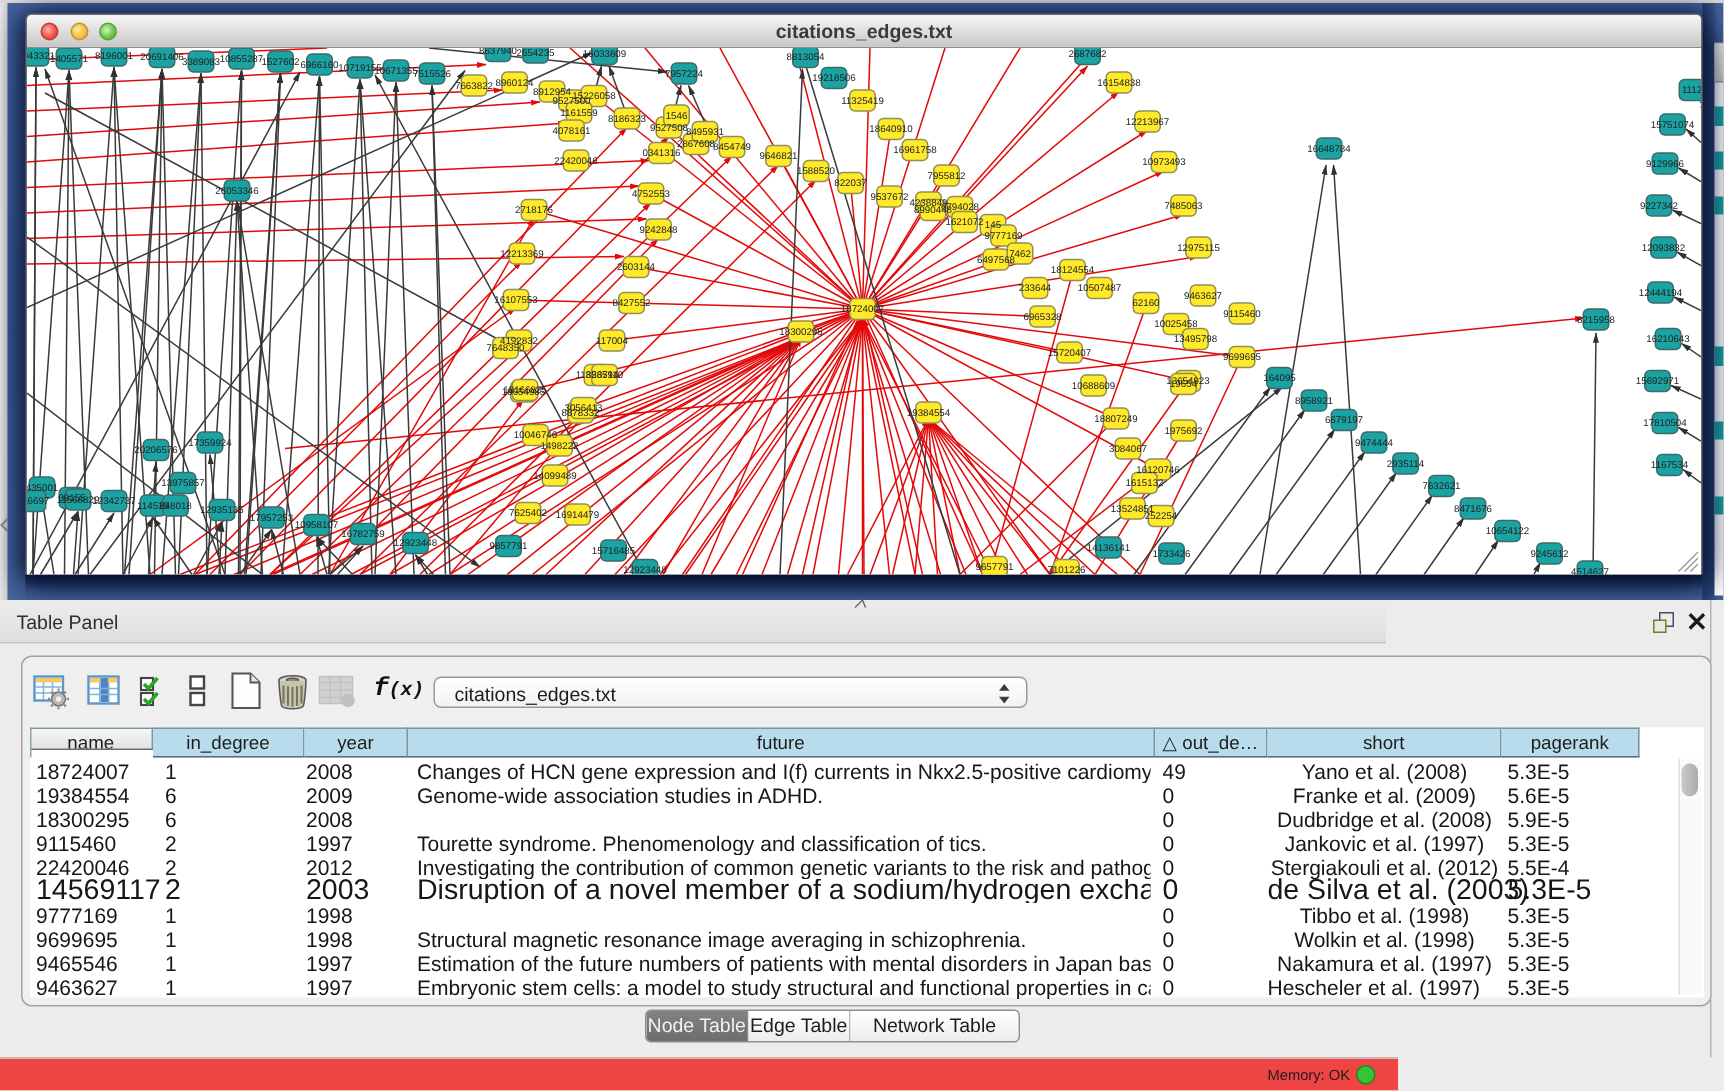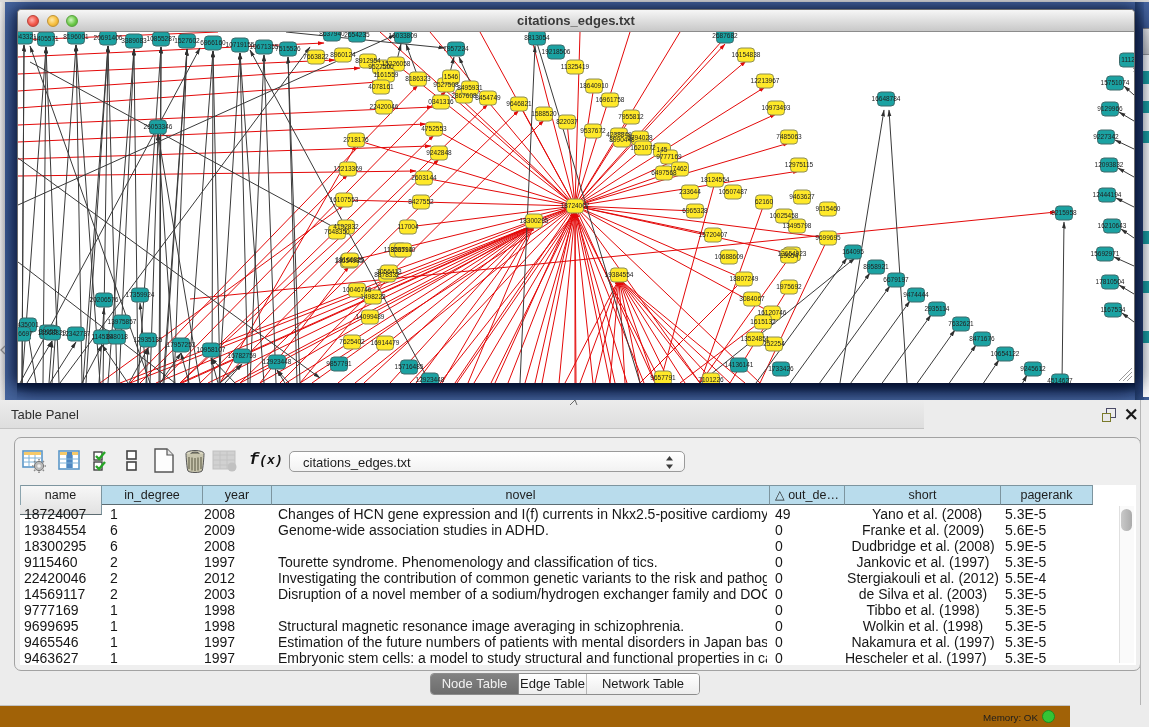--- a/index.html
+++ b/index.html
@@ -611,36 +611,36 @@
 <div class="abs" style="left:289px;top:451px;width:396px;height:21px;background:linear-gradient(#ffffff,#f2f2f2);border:1px solid #9a9a9a;border-radius:5px">
   <div style="position:absolute;left:13px;top:3px;font-size:13px;color:#1c1c1c">citations_edges.txt</div>
   <svg width="9" height="13" style="position:absolute;right:10px;top:4px">
     <path d="M4.5,0 L8,4.5 L1,4.5 Z" fill="#3c3c3c"></path>
     <path d="M4.5,13 L8,8.5 L1,8.5 Z" fill="#3c3c3c"></path>
   </svg>
 </div>
 
 <div class="abs" style="left:20px;top:485px;width:1116px;height:180px;background:#fff">
 <div style="position:absolute;left:0;top:0;width:1116px;height:20px;background:#fff">
-<div style="position:absolute;left:0px;top:0;width:82px;height:30px;background:linear-gradient(#f7f7f7,#e2e2e2);border:1px solid #7d959f;border-left:none;border-bottom:1px solid #5d6c72;font-size:12.5px;color:#1d1d1d;text-align:center;line-height:19px;overflow:hidden">name</div>
+<div style="position:absolute;left:0px;top:0;width:82px;height:15px;background:linear-gradient(#f7f7f7,#e2e2e2);border:1px solid #7d959f;border-left:none;border-bottom:1px solid #5d6c72;font-size:12.5px;color:#1d1d1d;text-align:center;line-height:19px;overflow:hidden">name</div>
 <div style="position:absolute;left:82px;top:0;width:101px;height:20px;background:#b9dcec;border:1px solid #7d959f;border-left:none;border-bottom:1px solid #5d6c72;font-size:12.5px;color:#1d1d1d;text-align:center;line-height:19px;overflow:hidden">in_degree</div>
 <div style="position:absolute;left:183px;top:0;width:69px;height:20px;background:#b9dcec;border:1px solid #7d959f;border-left:none;border-bottom:1px solid #5d6c72;font-size:12.5px;color:#1d1d1d;text-align:center;line-height:19px;overflow:hidden">year</div>
-<div style="position:absolute;left:252px;top:0;width:498px;height:20px;background:#b9dcec;border:1px solid #7d959f;border-left:none;border-bottom:1px solid #5d6c72;font-size:12.5px;color:#1d1d1d;text-align:center;line-height:19px;overflow:hidden">novel</div>
+<div style="position:absolute;left:252px;top:0;width:498px;height:20px;background:#b9dcec;border:1px solid #7d959f;border-left:none;border-bottom:1px solid #5d6c72;font-size:12.5px;color:#1d1d1d;text-align:center;line-height:19px;overflow:hidden">future</div>
 <div style="position:absolute;left:750px;top:0;width:75px;height:20px;background:#b9dcec;border:1px solid #7d959f;border-left:none;border-bottom:1px solid #5d6c72;font-size:12.5px;color:#1d1d1d;text-align:center;line-height:19px;overflow:hidden">△ out_de…</div>
 <div style="position:absolute;left:825px;top:0;width:156px;height:20px;background:#b9dcec;border:1px solid #7d959f;border-left:none;border-bottom:1px solid #5d6c72;font-size:12.5px;color:#1d1d1d;text-align:center;line-height:19px;overflow:hidden">short</div>
 <div style="position:absolute;left:981px;top:0;width:92px;height:20px;background:#b9dcec;border:1px solid #7d959f;border-left:none;border-bottom:1px solid #5d6c72;font-size:12.5px;color:#1d1d1d;text-align:center;line-height:19px;overflow:hidden">pagerank</div>
 <div style="position:absolute;left:0;top:0;width:1px;height:20px;background:#8ba4ae"></div>
 </div>
 <div style="position:absolute;left:0;top:21px;width:1100px;height:16px;font-size:14px;line-height:16px;color:#161616;white-space:nowrap">
 <span style="position:absolute;left:4px">18724007</span>
 <span style="position:absolute;left:90px">1</span>
 <span style="position:absolute;left:184px">2008</span>
 <span style="position:absolute;left:258px;width:489px;overflow:hidden;display:inline-block">Changes of HCN gene expression and I(f) currents in Nkx2.5-positive cardiomyoc…</span>
 <span style="position:absolute;left:755px">49</span>
-<span style="position:absolute;left:852px;width:156px;text-align:left;display:inline-block">Yano et al. (2008)</span>
+<span style="position:absolute;left:825px;width:156px;text-align:center;display:inline-block">Yano et al. (2008)</span>
 <span style="position:absolute;left:985px">5.3E-5</span>
 </div>
 <div style="position:absolute;left:0;top:37px;width:1100px;height:16px;font-size:14px;line-height:16px;color:#161616;white-space:nowrap">
 <span style="position:absolute;left:4px">19384554</span>
 <span style="position:absolute;left:90px">6</span>
 <span style="position:absolute;left:184px">2009</span>
 <span style="position:absolute;left:258px;width:489px;overflow:hidden;display:inline-block">Genome-wide association studies in ADHD.</span>
 <span style="position:absolute;left:755px">0</span>
 <span style="position:absolute;left:825px;width:156px;text-align:center;display:inline-block">Franke et al. (2009)</span>
 <span style="position:absolute;left:985px">5.6E-5</span>
@@ -664,21 +664,21 @@
 </div>
 <div style="position:absolute;left:0;top:85px;width:1100px;height:16px;font-size:14px;line-height:16px;color:#161616;white-space:nowrap">
 <span style="position:absolute;left:4px">22420046</span>
 <span style="position:absolute;left:90px">2</span>
 <span style="position:absolute;left:184px">2012</span>
 <span style="position:absolute;left:258px;width:489px;overflow:hidden;display:inline-block">Investigating the contribution of common genetic variants to the risk and pathogen…</span>
 <span style="position:absolute;left:755px">0</span>
 <span style="position:absolute;left:825px;width:156px;text-align:center;display:inline-block">Stergiakouli et al. (2012)</span>
 <span style="position:absolute;left:985px">5.5E-4</span>
 </div>
-<div style="position:absolute;left:0;top:101px;width:1100px;height:16px;font-size:14px;line-height:16px;color:#161616;white-space:nowrap">
+<div style="position:absolute;left:0;top:101px;width:1100px;height:16px;font-size:19px;line-height:16px;color:#161616;white-space:nowrap">
 <span style="position:absolute;left:4px">14569117</span>
 <span style="position:absolute;left:90px">2</span>
 <span style="position:absolute;left:184px">2003</span>
 <span style="position:absolute;left:258px;width:489px;overflow:hidden;display:inline-block">Disruption of a novel member of a sodium/hydrogen exchanger family and DOCK…</span>
 <span style="position:absolute;left:755px">0</span>
 <span style="position:absolute;left:825px;width:156px;text-align:center;display:inline-block">de Silva et al. (2003)</span>
 <span style="position:absolute;left:985px">5.3E-5</span>
 </div>
 <div style="position:absolute;left:0;top:117px;width:1100px;height:16px;font-size:14px;line-height:16px;color:#161616;white-space:nowrap">
 <span style="position:absolute;left:4px">9777169</span>
@@ -714,22 +714,22 @@
 <span style="position:absolute;left:755px">0</span>
 <span style="position:absolute;left:825px;width:156px;text-align:left;display:inline-block">Hescheler et al. (1997)</span>
 <span style="position:absolute;left:985px">5.3E-5</span>
 </div>
 
   <div style="position:absolute;right:2px;top:21px;width:15px;height:157px;background:#fafafa;border-left:1px solid #e0e0e0"></div>
   <div style="position:absolute;right:4px;top:24px;width:11px;height:22px;background:linear-gradient(90deg,#c9c9c9,#ababab);border-radius:6px"></div>
 </div>
 
 <div class="abs" style="left:430px;top:673px;height:22px;display:flex;border:1px solid #8d8d8d;border-radius:4px;overflow:hidden;font-size:13px;line-height:20px;text-align:center">
-  <div style="width:88px;background:linear-gradient(#828282,#6d6d6d);color:#f2f2f2;border-right:1px solid #8d8d8d">Node Table</div>
+  <div style="width:68px;background:linear-gradient(#828282,#6d6d6d);color:#f2f2f2;border-right:1px solid #8d8d8d">Node Table</div>
   <div style="width:68px;background:linear-gradient(#ffffff,#ededed);color:#1c1c1c;border-right:1px solid #b5b5b5">Edge Table</div>
   <div style="width:112px;background:linear-gradient(#ffffff,#ededed);color:#1c1c1c">Network Table</div>
 </div>
 
-<div class="abs" style="left:0;top:705px;width:1070px;height:22px;background:#a16207;border-top:1px solid #c2c2c2">
+<div class="abs" style="left:0;top:705px;width:932px;height:22px;background:#ef4444;border-top:1px solid #c2c2c2">
   <div style="position:absolute;right:32px;top:6px;font-size:9.8px;color:#1d1d1d">Memory: OK</div>
   <div style="position:absolute;right:15px;top:4px;width:13px;height:13px;border-radius:50%;background:#35c435;border:1px solid #1f8a1f"></div>
 </div>
 <div class="abs" style="left:1140px;top:400px;width:1px;height:305px;background:#b5b5b5"></div>
 
 </body></html>

